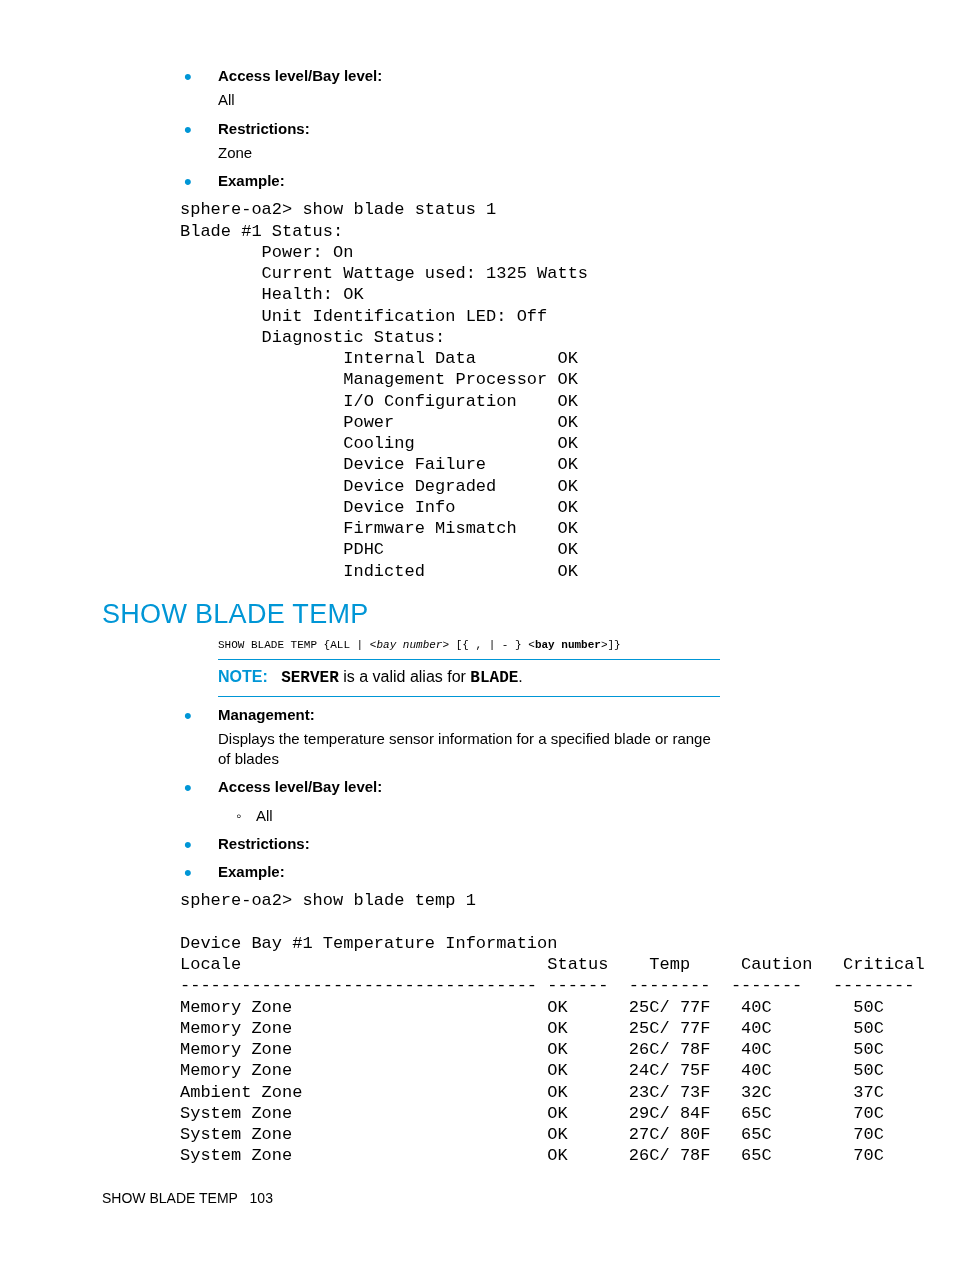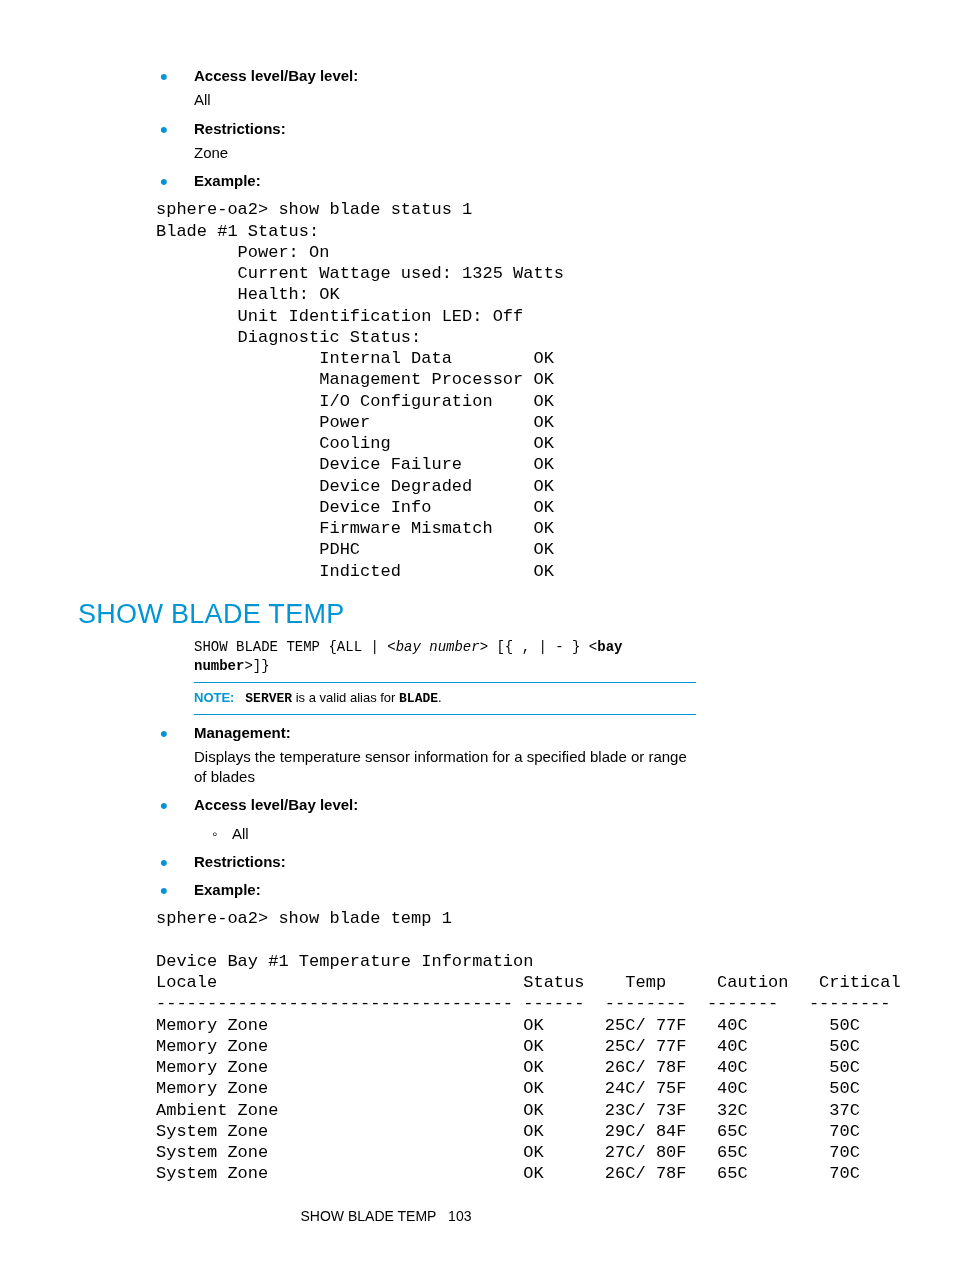--- a/index.html
+++ b/index.html
@@ -9,20 +9,21 @@
     color: #000;
     font-size: 15px;
     line-height: 1.35;
   }
   .page {
     width: 774px;
     min-height: 1271px;
     padding: 58px 78px 40px 78px;
     box-sizing: border-box;
     position: relative;
+    margin-left: 24px;
   }
   ul.bullets {
     list-style: none;
     margin: 0;
     padding: 0 0 0 78px;
   }
   ul.bullets > li {
     position: relative;
     padding-left: 38px;
     margin: 8px 0;
@@ -61,49 +62,49 @@
     font-family: "Courier New", Courier, monospace;
     font-size: 17px;
     line-height: 1.25;
     white-space: pre;
     margin: 6px 0 6px 78px;
     padding: 0;
     color: #000;
   }
   .cmd {
     font-family: "Courier New", Courier, monospace;
-    font-size: 14px;
+    font-size: 11px;
     margin: 6px 0 2px 116px;
   }
   .cmd .it { font-style: italic; }
   .cmd .bd { font-weight: 700; }
   hr.note-rule {
     border: none;
     border-top: 1px solid #0096d6;
     margin: 6px 0 6px 116px;
   }
   .note-line {
     margin: 2px 0 2px 116px;
-    font-size: 13px;
+    font-size: 16px;
   }
   .note-line .note-word {
     color: #0096d6;
     font-weight: 700;
   }
   .note-line .mono { font-family: "Courier New", Courier, monospace; font-weight: 700; }
   h2.section {
     font-family: Arial, Helvetica, sans-serif;
     font-weight: 400;
     color: #0096d6;
     font-size: 27px;
     margin: 14px 0 6px 0;
     letter-spacing: 0.3px;
   }
   .footer {
-    text-align: center;
+    text-align: left;
     font-size: 14px;
     margin-top: 22px;
     padding-right: 2px;
   }
 </style>
 </head>
 <body>
 
 <div class="page">
 

